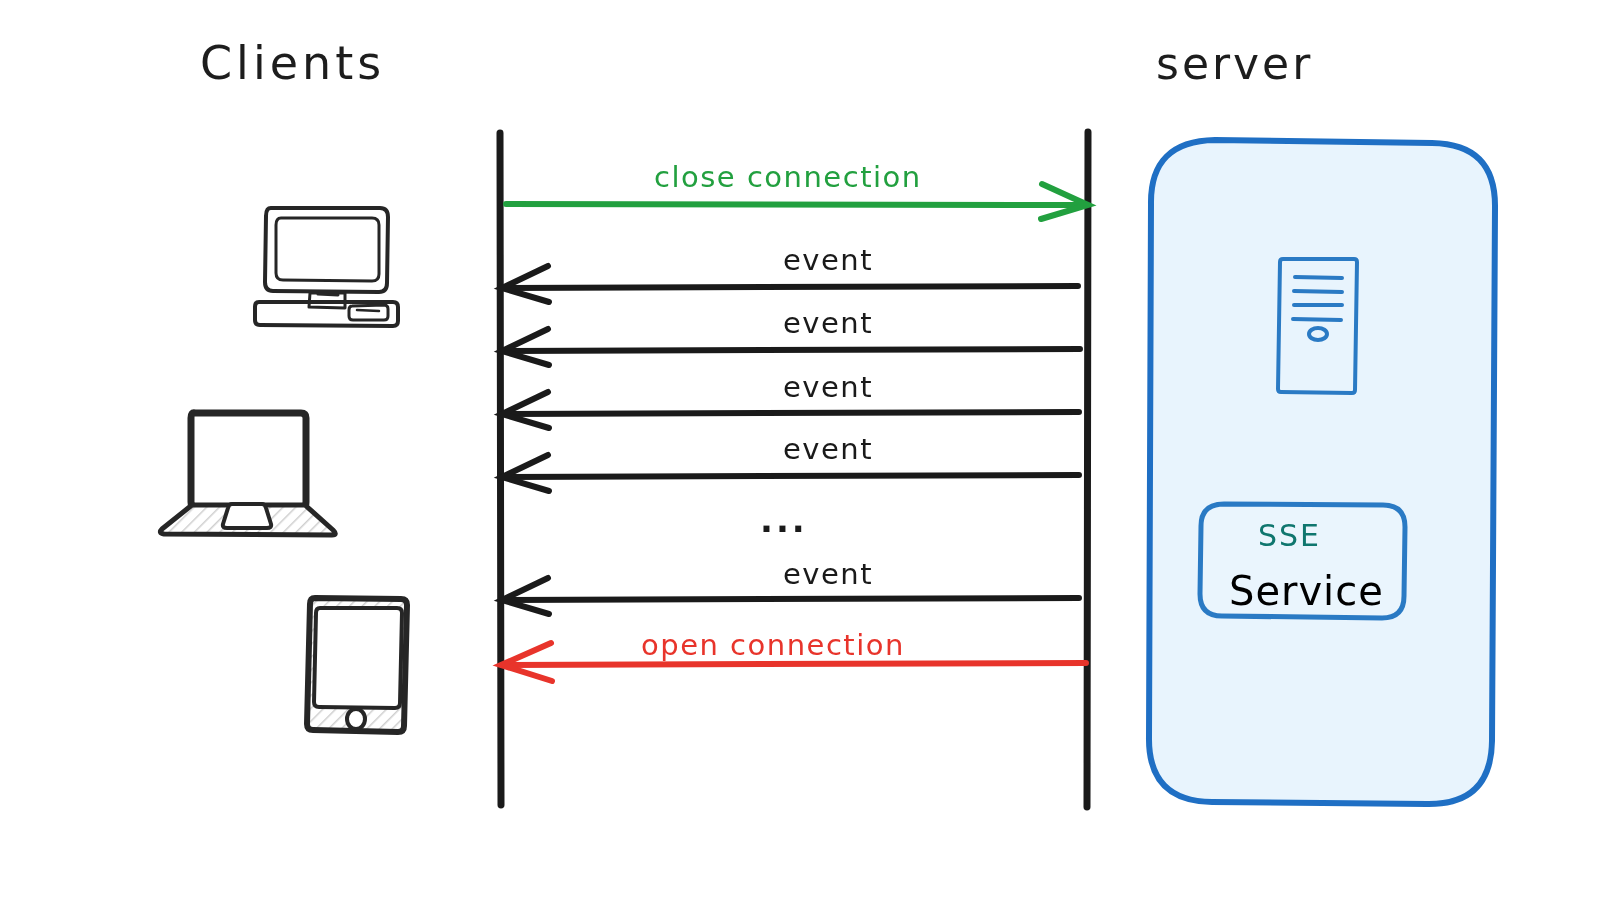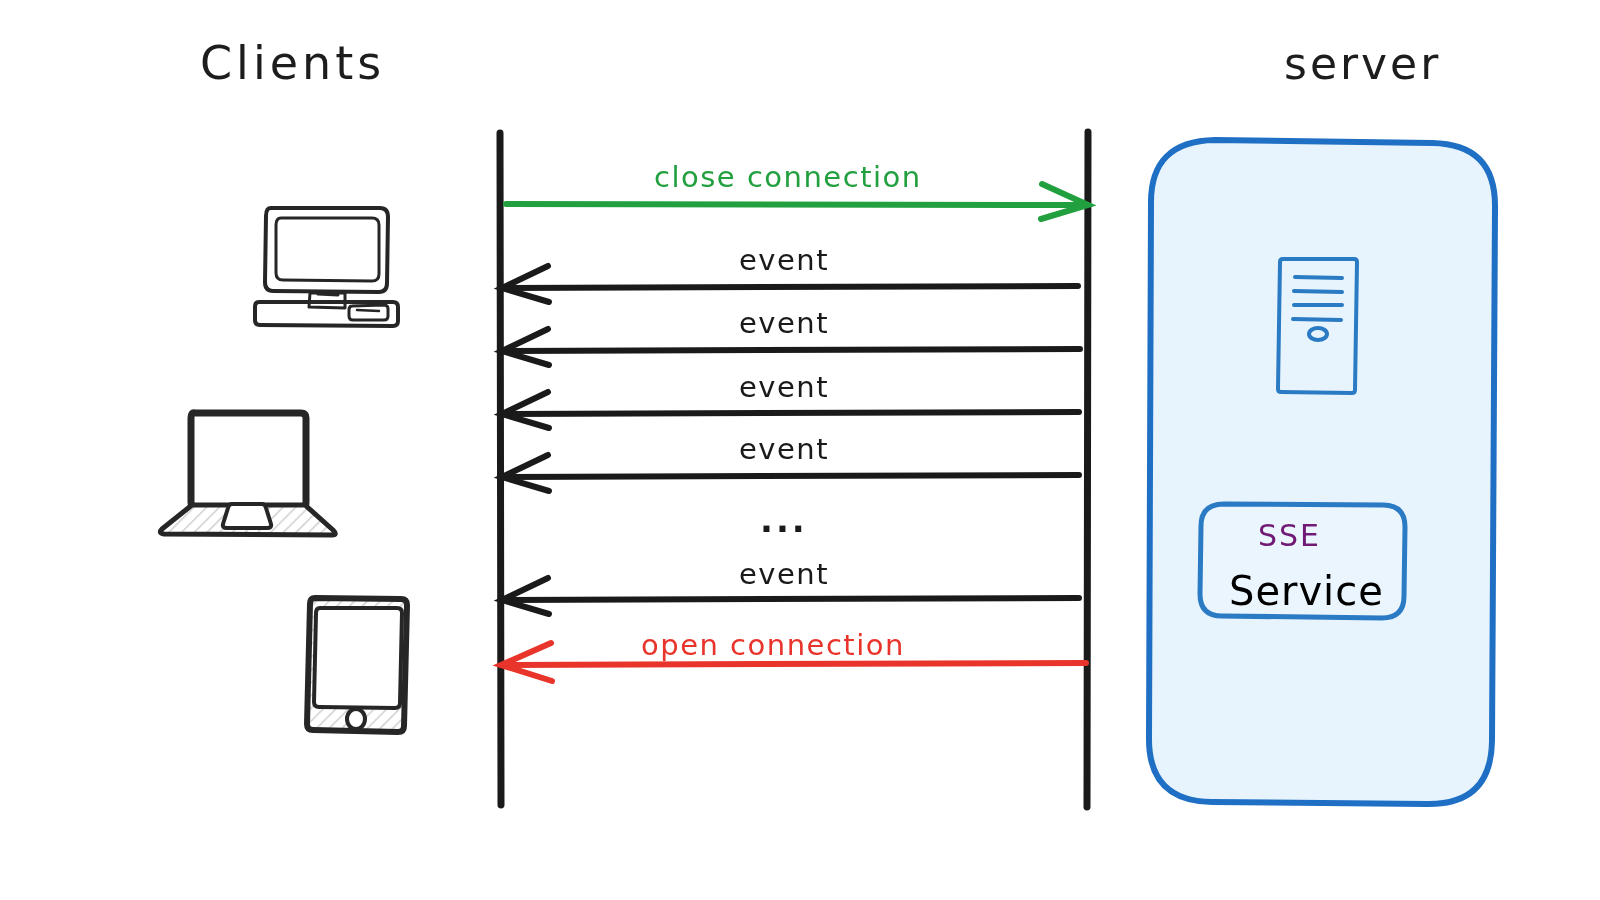--- a/index.html
+++ b/index.html
@@ -11,29 +11,29 @@
   .lbl{position:absolute;white-space:nowrap;}
 
   
   .hand{
     font-family:"DejaVu Sans", sans-serif;
     font-weight:400;
     letter-spacing:2px;
     color:#1d1d1d;
   }
   #clients-title{left:200px;top:36px;font-size:46px;letter-spacing:4px;}
-  #server-title{left:1284px;top:38px;font-size:44px;letter-spacing:3px;}
+  #server-title{left:1156px;top:38px;font-size:44px;letter-spacing:3px;}
 
   .msg-label{
     font-family:"DejaVu Sans", sans-serif;
     font-size:29px;letter-spacing:1.5px;
   }
   .msg-green{color:#22a03f;}
   .msg-red{color:#e8342b;}
-  .msg-black{color:#1a1a1a;}
+  .msg-black{color:#1a1a1a;margin-left:44px;}
 
   .ellipsis{
     font-size:34px;color:#1a1a1a;letter-spacing:3px;font-weight:700;
   }
 
   .wm{
     position:absolute;left:1258px;top:832px;
     font-family:"DejaVu Sans", sans-serif;
     font-size:21px;color:#9a9a9a;letter-spacing:1px;white-space:nowrap;
   }
@@ -143,18 +143,18 @@
   <div class="lbl msg-label msg-black" style="left:739px;top:370px;">event</div>
 
   <div class="lbl msg-label msg-black" style="left:739px;top:432px;">event</div>
 
   <div class="lbl ellipsis" style="left:760px;top:500px;">...</div>
 
   <div class="lbl msg-label msg-black" style="left:739px;top:557px;">event</div>
 
   <div class="lbl msg-label msg-red" style="left:641px;top:628px;">open connection</div>
 
-  <div class="lbl" style="left:1258px;top:518px;font-size:30px;color:#701a75;letter-spacing:2px;text-align:center;">SSE</div>
+  <div class="lbl" style="left:1258px;top:518px;font-size:30px;color:#0f766e;letter-spacing:2px;text-align:center;">SSE</div>
 
   <div class="lbl" style="left:1229px;top:568px;font-size:40px;color:#000000;letter-spacing:1px;">Service</div>
 
 
 </div>
 
 </body></html>

